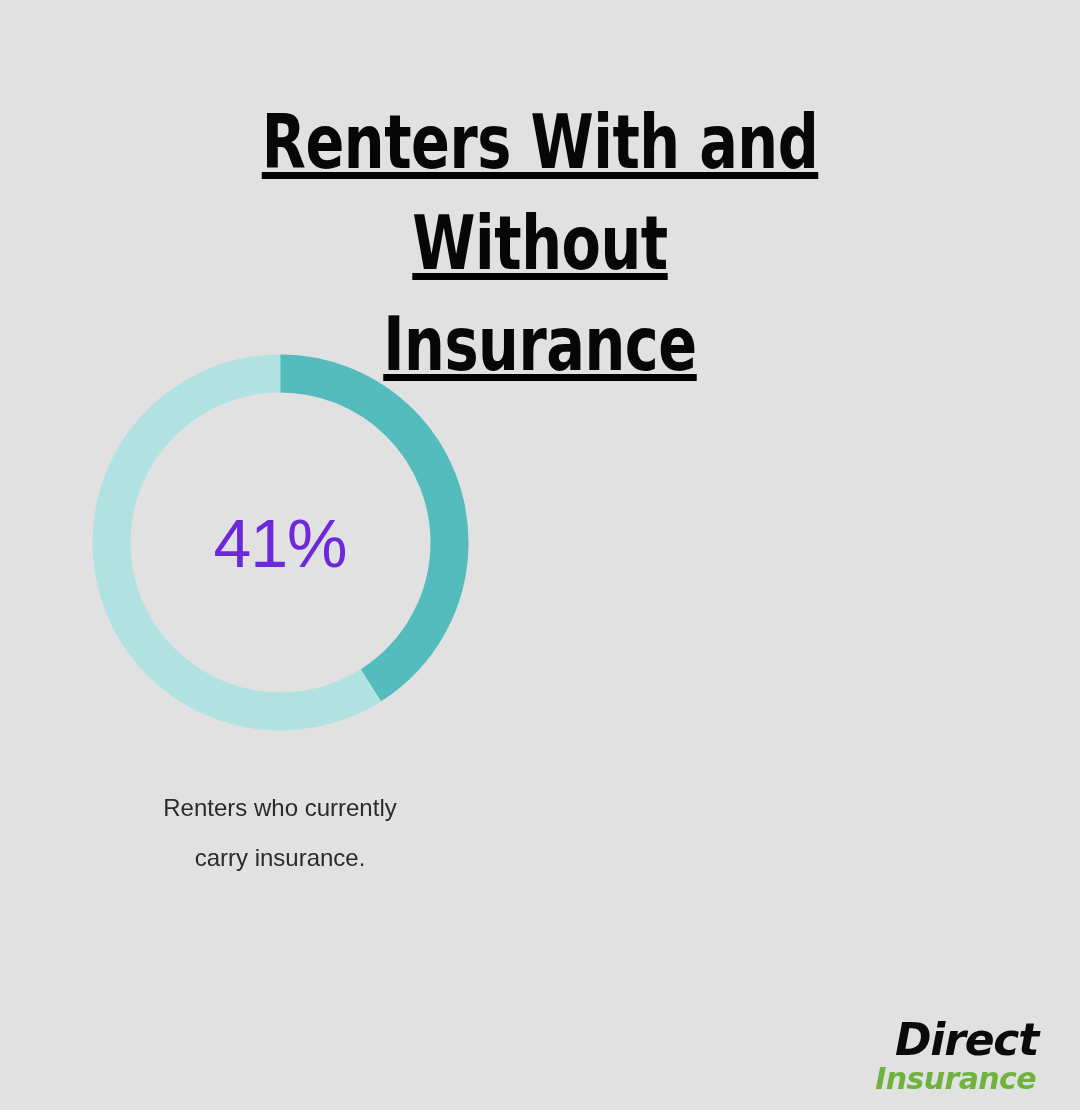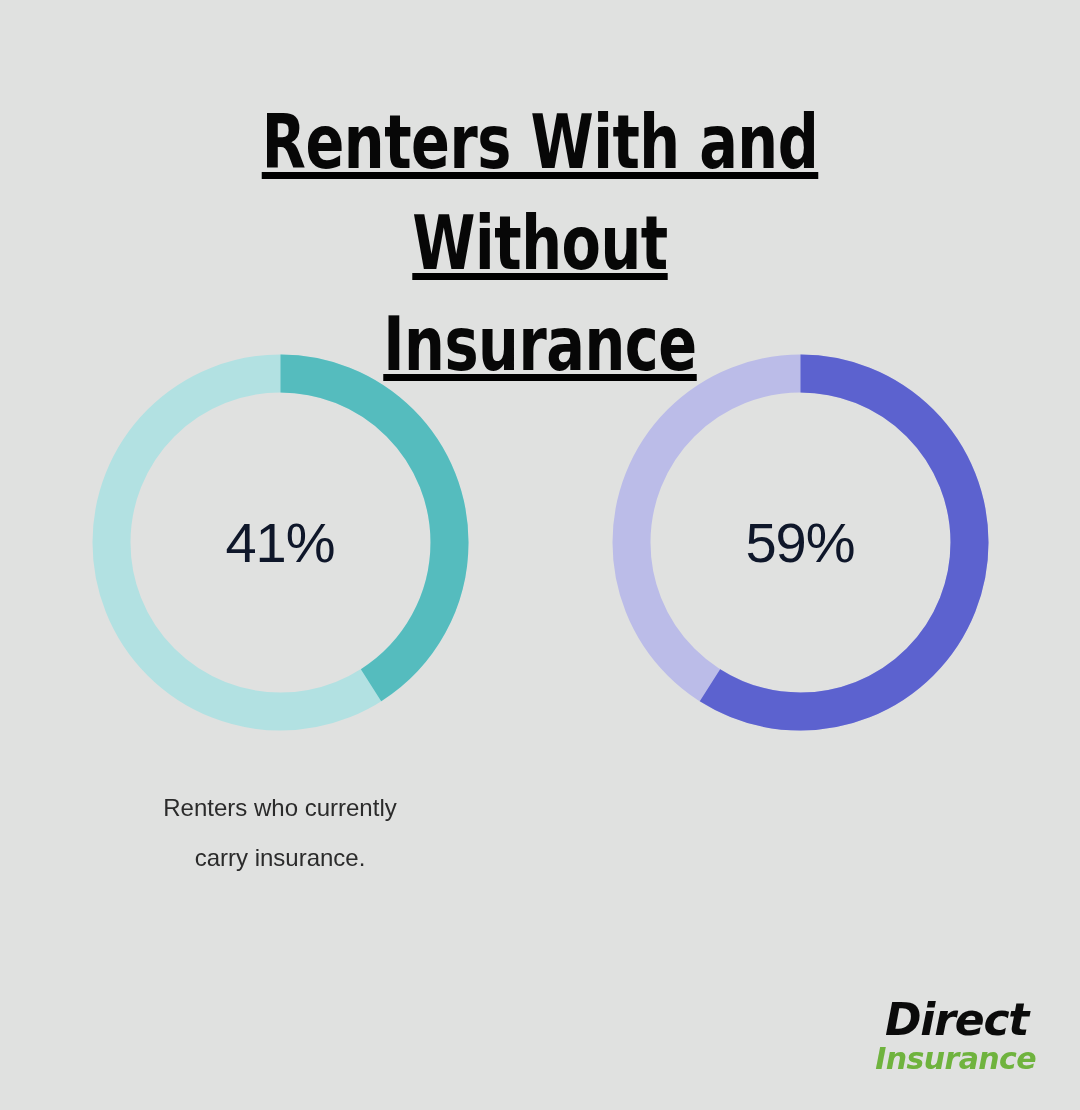--- a/index.html
+++ b/index.html
@@ -75,44 +75,44 @@
     position: absolute;
     left: 0;
     top: 0;
     width: 377px;
     height: 377px;
     display: flex;
     align-items: center;
     justify-content: center;
     font-family: "Liberation Sans", "DejaVu Sans", sans-serif;
     font-weight: 400;
-    font-size: 56px;
+    font-size: 68px;
     line-height: 84px;
-    color: #0f172a;
+    color: #6d28d9;
     letter-spacing: -1px;
   }
 
   .caption {
     margin-top: 52px;
     width: 430px;
     text-align: center;
     font-family: "Liberation Sans", "DejaVu Sans", sans-serif;
     font-weight: 400;
     font-size: 24px;
     line-height: 50px;
     color: #2b2b2b;
     white-space: pre-line;
   }
 
   
   .logo {
     position: absolute;
     right: 42px;
-    bottom: 36px;
-    text-align: center;
+    bottom: 16px;
+    text-align: right;
     line-height: 1;
   }
   .logo-primary {
     display: block;
     font-family: "DejaVu Sans", "Liberation Sans", sans-serif;
     font-weight: 700;
     font-style: italic;
     font-size: 44px;
     letter-spacing: -1.2px;
     color: #0b0b0b;
@@ -147,27 +147,20 @@
           <circle cx="188.5" cy="188.5" r="169" fill="none" stroke="#b2e1e2" stroke-width="38"></circle>
           <circle id="arc-0" cx="188.5" cy="188.5" r="169" fill="none" stroke="#55bcbe" stroke-width="38" transform="rotate(-90 188.5 188.5)" stroke-dasharray="41 59" pathLength="100"></circle>
         </svg>
         <div class="donut-value">41%</div>
       </div>
       <div class="caption">Renters who currently
 carry insurance.</div>
     </div>
 
     <div class="chart-block">
-      <div class="donut">
-        <svg viewBox="0 0 377 377">
-          <circle cx="188.5" cy="188.5" r="169" fill="none" stroke="#bbbce8" stroke-width="38"></circle>
-          <circle id="arc-1" cx="188.5" cy="188.5" r="169" fill="none" stroke="#5c62cf" stroke-width="38" transform="rotate(-90 188.5 188.5)" stroke-dasharray="59 41" pathLength="100"></circle>
-        </svg>
-        <div class="donut-value">59%</div>
-      </div>
     </div>
 
   </div>
 
   <div class="logo">
     <span class="logo-primary">Direct</span>
     <span class="logo-secondary">Insurance</span>
   </div>
 
 </div>

